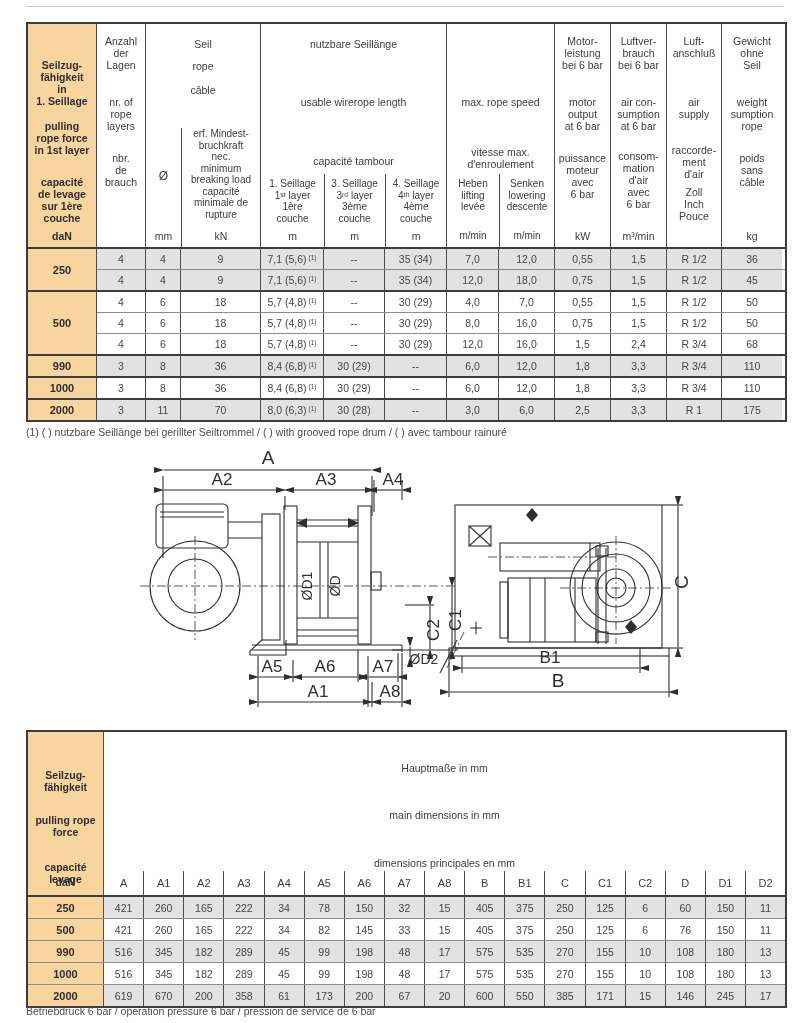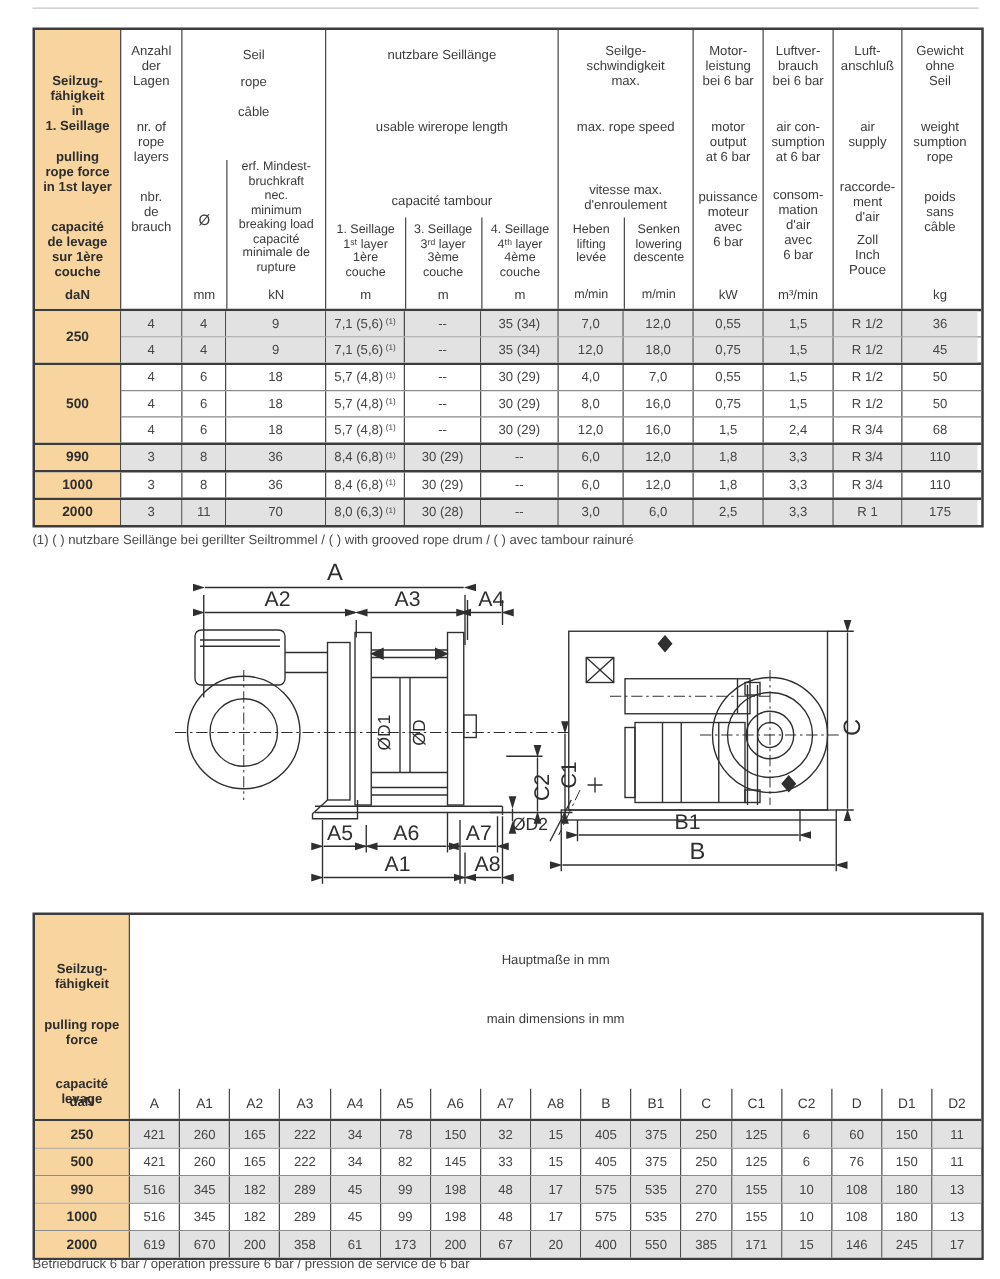--- a/index.html
+++ b/index.html
@@ -142,23 +142,20 @@
       <div class="subzone" style="left:124px;width:62px">
         <div class="band small" style="top:154px">4. Seillage
 4ᵗʰ layer
 4ème
 couche</div>
         <div class="band unit">m</div>
       </div>
     </div>
 
     <div class="t1hcol" style="width:108px">
-      <div class="band" style="top:11px">Seilge-
-schwindigkeit
-max.</div>
       <div class="band" style="top:72px">max. rope speed</div>
       <div class="band" style="top:122px">vitesse max.
 d'enroulement</div>
       <div class="subsep" style="left:52px;top:150px"></div>
       <div class="subzone" style="left:0;width:52px">
         <div class="band small" style="top:154px">Heben
 lifting
 levée</div>
         <div class="band unit" style="font-size:10px">m/min</div>
       </div>
@@ -544,20 +541,21 @@
 fähigkeit</div>
       <div class="band bold" style="top:58px">pulling rope
 force</div>
       <div class="band bold" style="top:105px">capacité
 levage</div>
       <div class="band bold" style="bottom:7px">daN</div>
     </div>
     <div id="t2-hmain">
       <div class="band" style="top:14px">Hauptmaße in mm</div>
       <div class="band" style="top:61px">main dimensions in mm</div>
+      <div class="band" style="top:109px">dimensions principales en mm</div>
       <div id="t2-subrow">
           <div class="t2sc">A</div>
           <div class="t2sc">A1</div>
           <div class="t2sc">A2</div>
           <div class="t2sc">A3</div>
           <div class="t2sc">A4</div>
           <div class="t2sc">A5</div>
           <div class="t2sc">A6</div>
           <div class="t2sc">A7</div>
           <div class="t2sc">A8</div>
@@ -657,21 +655,21 @@
         <div class="t2force tan">2000</div>
         <div class="t2c">619</div>
         <div class="t2c">670</div>
         <div class="t2c">200</div>
         <div class="t2c">358</div>
         <div class="t2c">61</div>
         <div class="t2c">173</div>
         <div class="t2c">200</div>
         <div class="t2c">67</div>
         <div class="t2c">20</div>
-        <div class="t2c">400</div>
+        <div class="t2c">600</div>
         <div class="t2c">550</div>
         <div class="t2c">385</div>
         <div class="t2c">171</div>
         <div class="t2c">15</div>
         <div class="t2c">146</div>
         <div class="t2c">245</div>
         <div class="t2c">17</div>
       </div>
     </div>
 </div>

